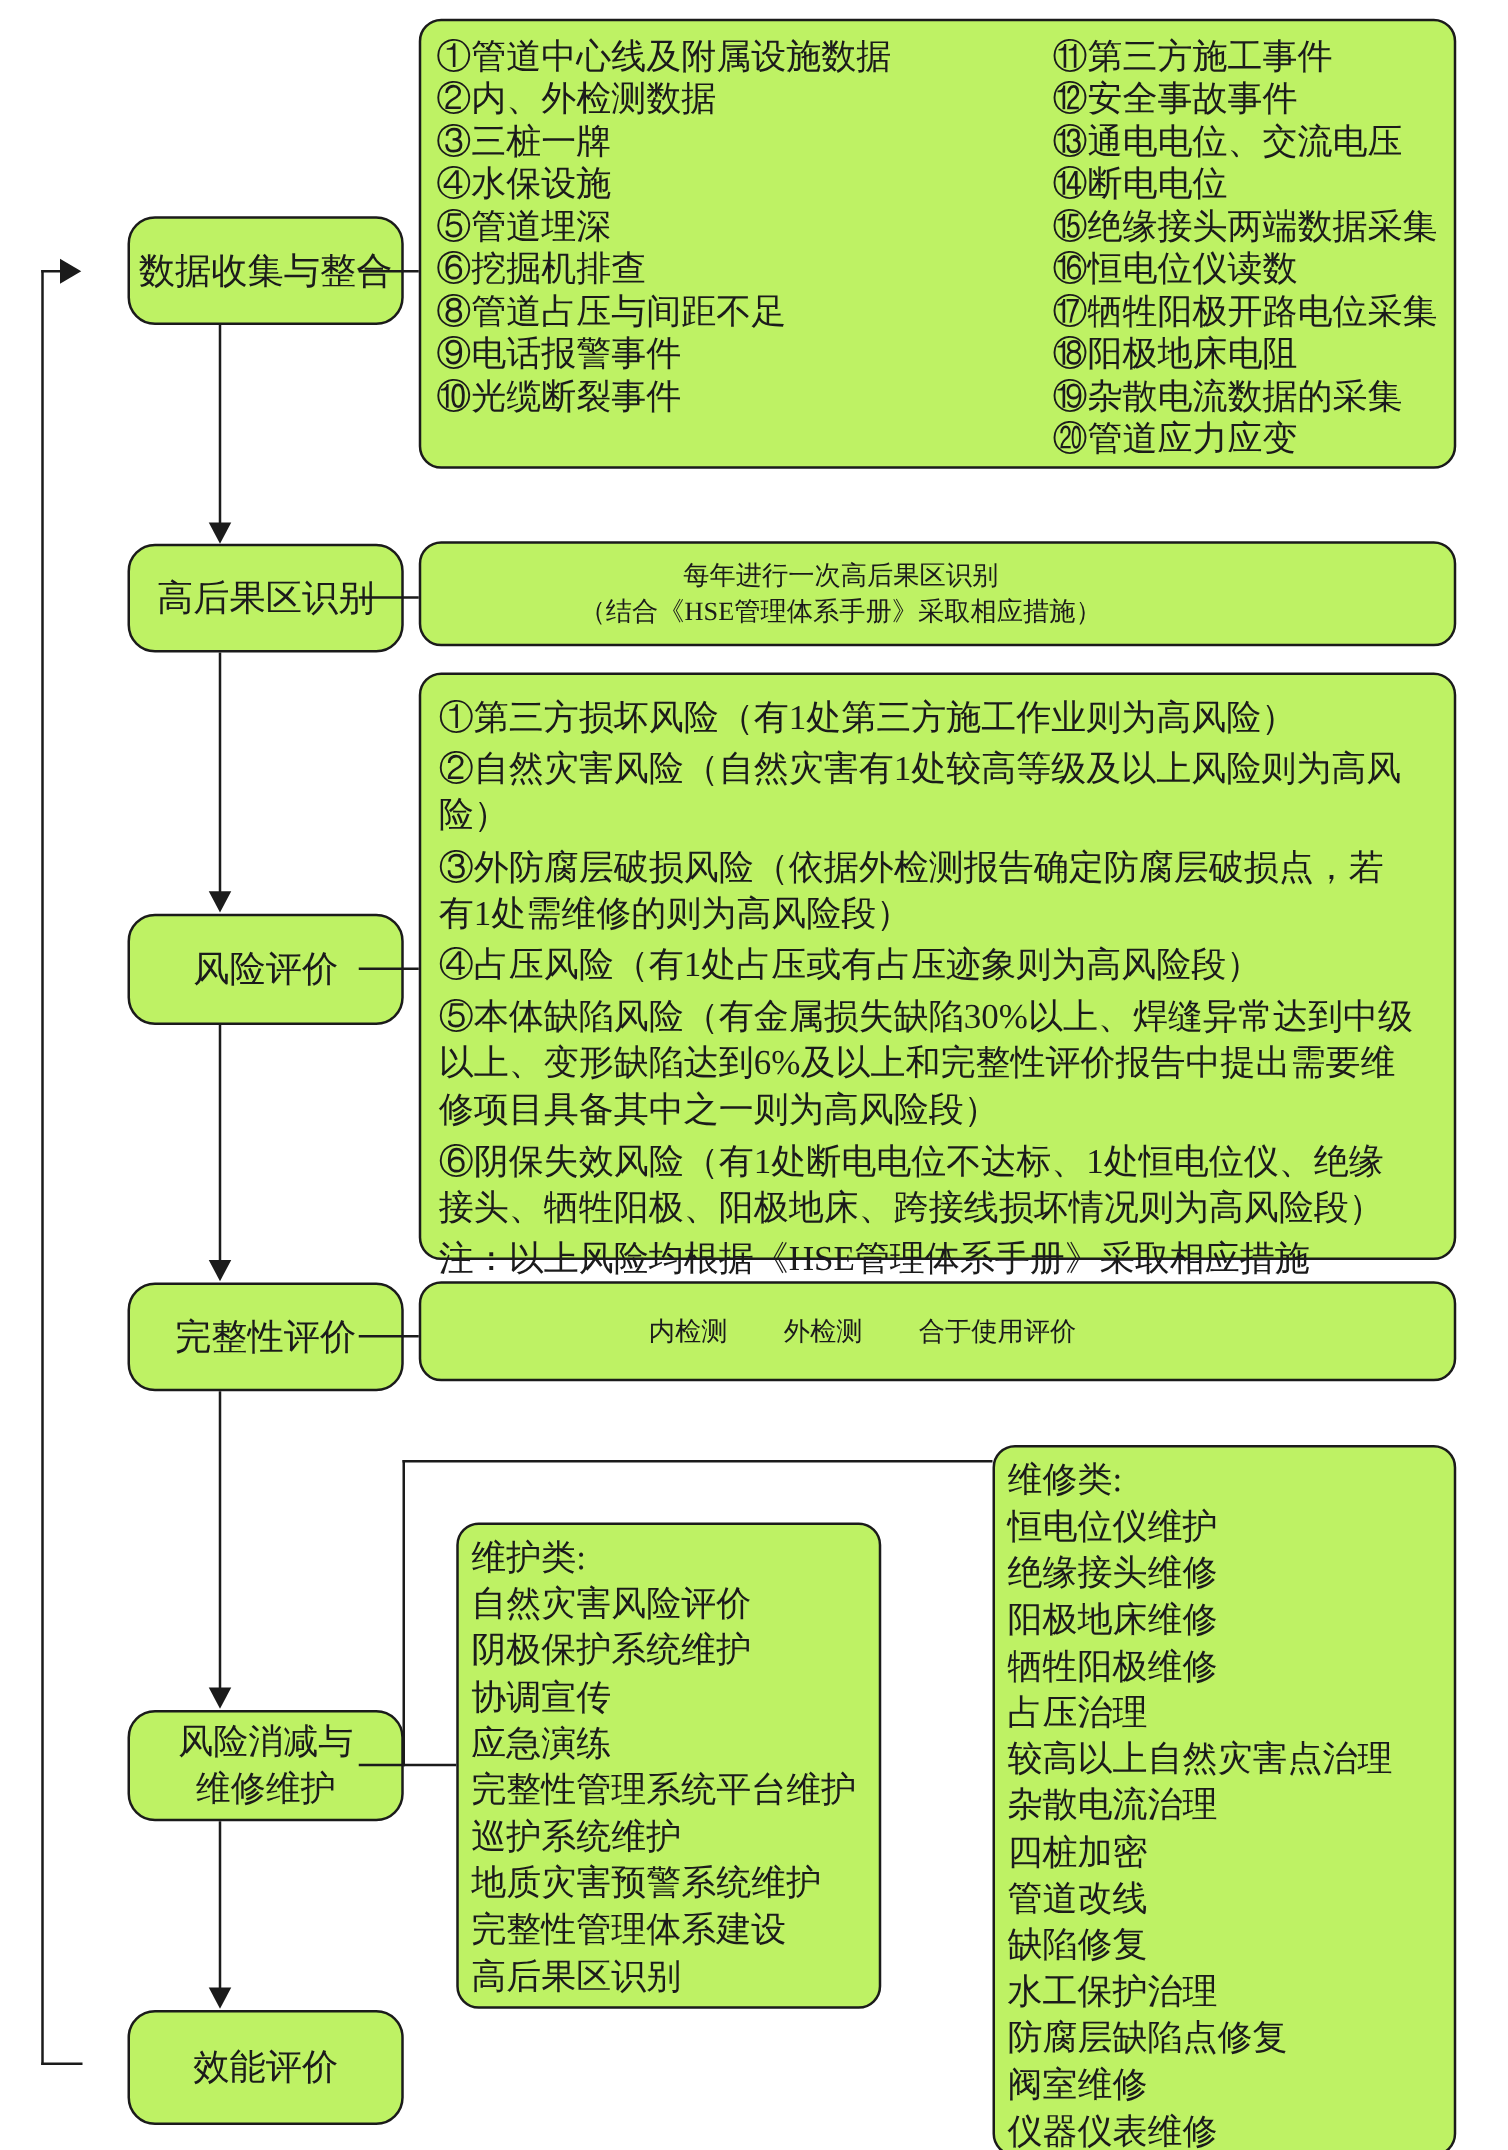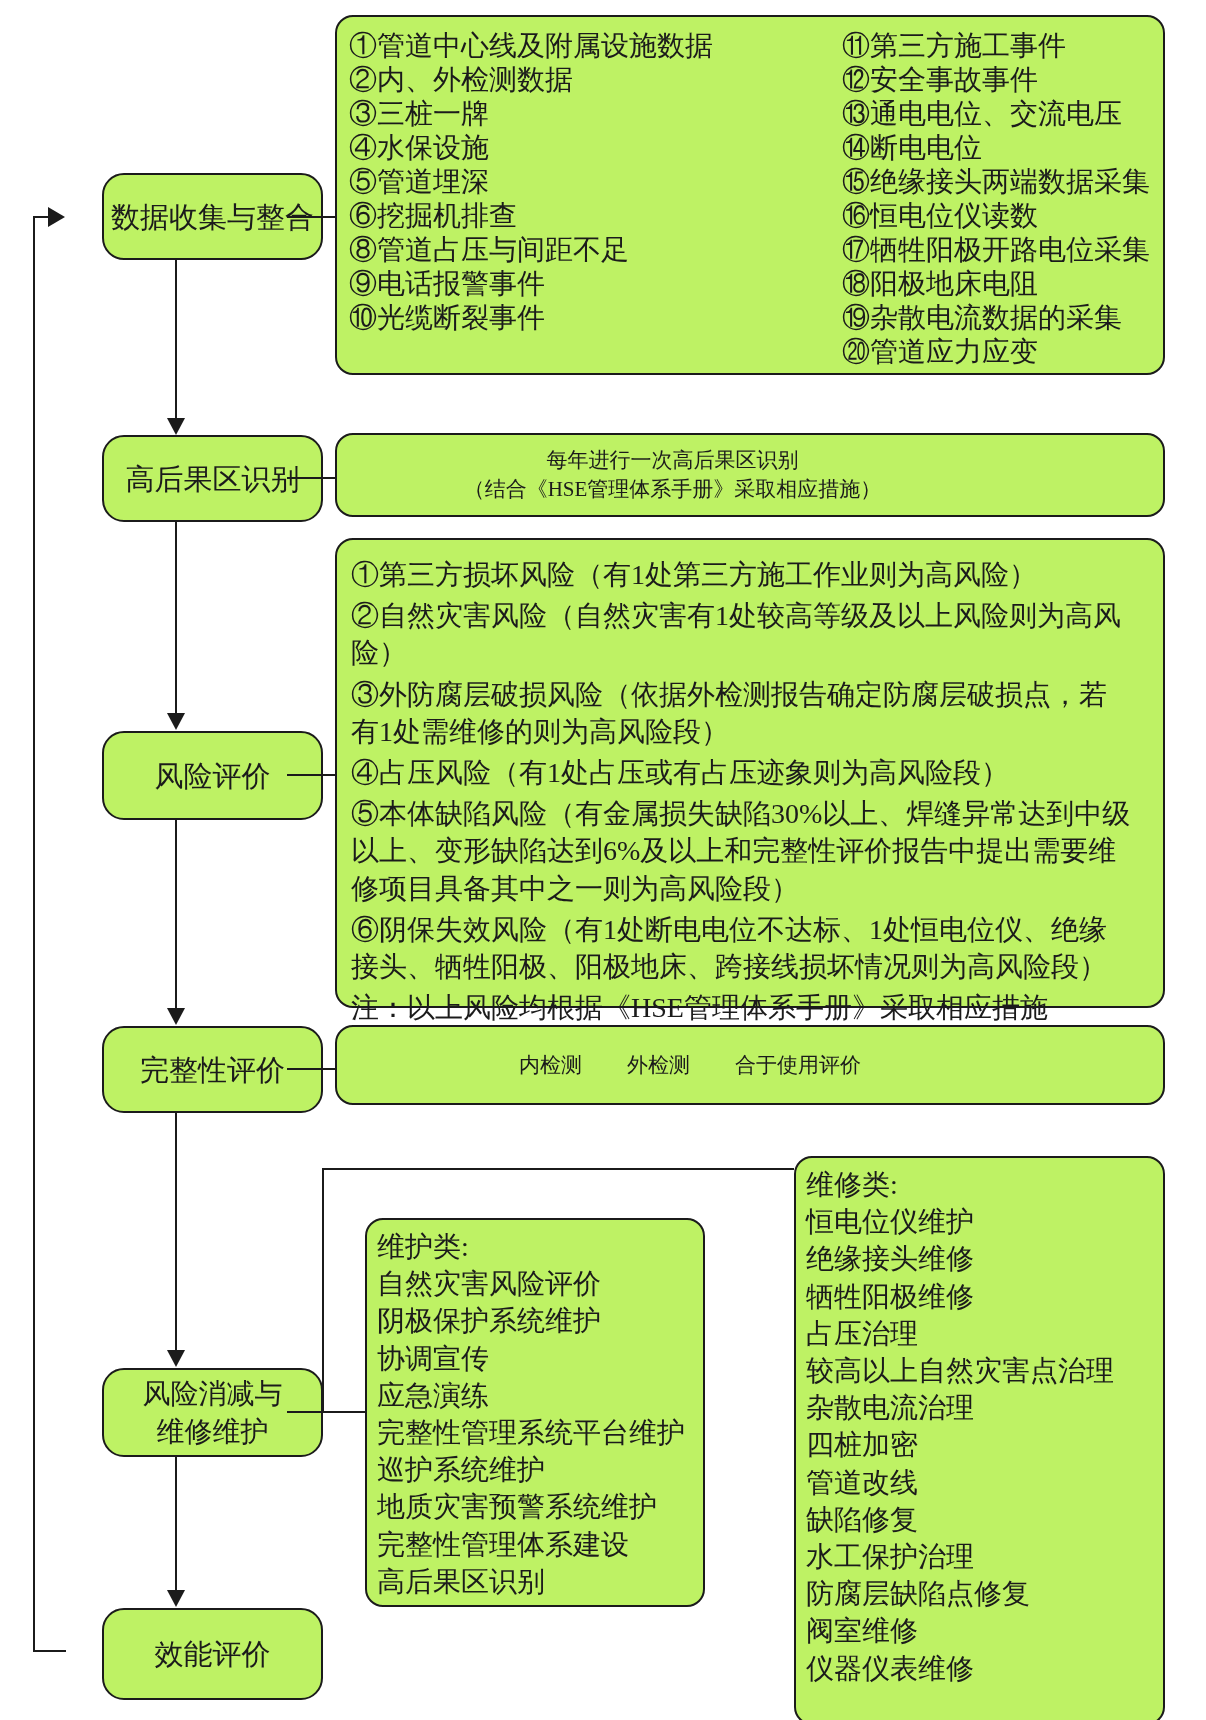--- a/index.html
+++ b/index.html
@@ -153,20 +153,21 @@
     <div>巡护系统维护</div>
     <div>地质灾害预警系统维护</div>
     <div>完整性管理体系建设</div>
     <div>高后果区识别</div>
   </div>
 
   <div class="box tall-list" style="left:794px;top:1128px;width:371px;height:569px;margin-top:28px;">
     <div>维修类:</div>
     <div>恒电位仪维护</div>
     <div>绝缘接头维修</div>
+    <div>阳极地床维修</div>
     <div>牺牲阳极维修</div>
     <div>占压治理</div>
     <div>较高以上自然灾害点治理</div>
     <div>杂散电流治理</div>
     <div>四桩加密</div>
     <div>管道改线</div>
     <div>缺陷修复</div>
     <div>水工保护治理</div>
     <div>防腐层缺陷点修复</div>
     <div>阀室维修</div>

